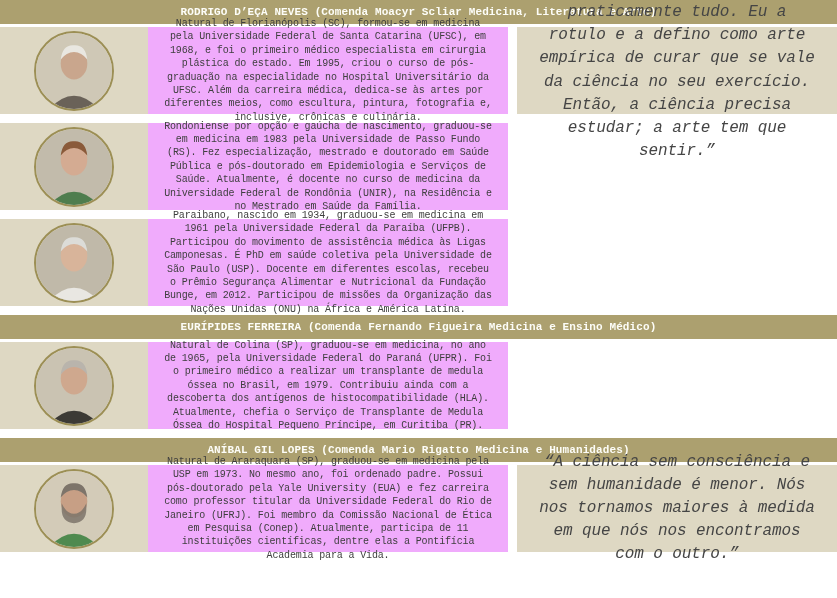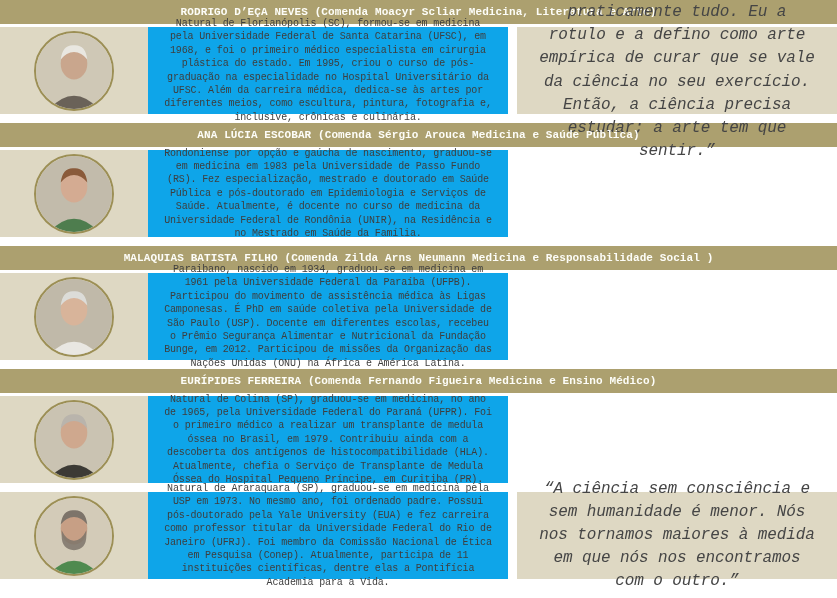--- a/index.html
+++ b/index.html
@@ -41,21 +41,21 @@
     width:80px; height:80px;
     border-radius:50%;
     border:2px solid #9c8f55;
     overflow:hidden;
     flex:0 0 auto;
   }
   .portrait svg { display:block; width:100%; height:100%; }
   .bio-panel {
     width:360px;
     flex:0 0 auto;
-    background:#0ea5e9;
+    background:#f0abfc;
     display:flex;
     align-items:center;
     justify-content:center;
     padding:5px 16px;
   }
   .bio-text {
     font-size:10px;
     line-height:1.34;
     letter-spacing:-0.15px;
     text-align:center;
@@ -111,41 +111,39 @@
         <p class="bio-text">Natural de Florianópolis (SC), formou-se em medicina pela Universidade Federal de Santa Catarina (UFSC), em 1968, e foi o primeiro médico especialista em cirurgia plástica do estado. Em 1995, criou o curso de pós-graduação na especialidade no Hospital Universitário da UFSC. Além da carreira médica, dedica-se às artes por diferentes meios, como escultura, pintura, fotografia e, inclusive, crônicas e culinária.</p>
       </div>
       <div class="panel-gap"></div>
       <div class="quote-zone">
         <p class="quote-text">“A medicina na minha vida é praticamente tudo. Eu a rotulo e a defino como arte empírica de curar que se vale da ciência no seu exercício. Então, a ciência precisa estudar; a arte tem que sentir.”</p>
       </div>
     </div>
   </section>
 
   <section class="row">
-    <header class="row-header"><span>ANA LÚCIA ESCOBAR</span> <span>(Comenda Sérgio Arouca Medicina e Saúde Pública)</span></header>
     <div class="row-body">
       <div class="photo-zone">
         <div class="portrait p2">
           <svg viewBox="0 0 80 80">
             <rect width="80" height="80" fill="var(--bg)"></rect>
             <path d="M12 82 Q40 50 68 82 Z" fill="var(--shirt)"></path>
             <ellipse cx="40" cy="32" rx="14" ry="17" fill="var(--skin)"></ellipse>
             <path d="M26 28 Q28 12 40 13 Q52 12 54 28 Q48 20 40 20 Q32 20 26 28 Z" fill="var(--hair)"></path>
           </svg>
         </div>
       </div>
       <div class="bio-panel">
         <p class="bio-text">Rondoniense por opção e gaúcha de nascimento, graduou-se em medicina em 1983 pela Universidade de Passo Fundo (RS). Fez especialização, mestrado e doutorado em Saúde Pública e pós-doutorado em Epidemiologia e Serviços de Saúde. Atualmente, é docente no curso de medicina da Universidade Federal de Rondônia (UNIR), na Residência e no Mestrado em Saúde da Família.</p>
       </div>
       <div class="panel-gap"></div>
     </div>
   </section>
 
   <section class="row">
-    <header class="row-header"><span>MALAQUIAS BATISTA FILHO</span> <span>(Comenda Zilda Arns Neumann Medicina e Responsabilidade Social )</span></header>
     <div class="row-body">
       <div class="photo-zone">
         <div class="portrait p3">
           <svg viewBox="0 0 80 80">
             <rect width="80" height="80" fill="var(--bg)"></rect>
             <path d="M12 82 Q40 50 68 82 Z" fill="var(--shirt)"></path>
             <ellipse cx="40" cy="32" rx="14" ry="17" fill="var(--skin)"></ellipse>
             <path d="M26 28 Q28 12 40 13 Q52 12 54 28 Q48 20 40 20 Q32 20 26 28 Z" fill="var(--hair)"></path>
           </svg>
         </div>
@@ -171,20 +169,21 @@
         </div>
       </div>
       <div class="bio-panel">
         <p class="bio-text">Natural de Colina (SP), graduou-se em medicina, no ano de 1965, pela Universidade Federal do Paraná (UFPR). Foi o primeiro médico a realizar um transplante de medula óssea no Brasil, em 1979. Contribuiu ainda com a descoberta dos antígenos de histocompatibilidade (HLA). Atualmente, chefia o Serviço de Transplante de Medula Óssea do Hospital Pequeno Príncipe, em Curitiba (PR).</p>
       </div>
       <div class="panel-gap"></div>
     </div>
   </section>
 
   <section class="row">
+    <header class="row-header"><span>ANÍBAL GIL LOPES</span> <span>(Comenda Mario Rigatto Medicina e Humanidades)</span></header>
     <div class="row-body">
       <div class="photo-zone">
         <div class="portrait p5">
           <svg viewBox="0 0 80 80">
             <rect width="80" height="80" fill="var(--bg)"></rect>
             <path d="M12 82 Q40 50 68 82 Z" fill="var(--shirt)"></path>
             <ellipse cx="40" cy="32" rx="14" ry="17" fill="var(--skin)"></ellipse>
             <path d="M27 40 Q27 54 40 55 Q53 54 53 40 L53 34 Q48 45 40 45 Q32 45 27 34 Z" fill="var(--hair)" opacity="0.85"></path>
             <path d="M26 28 Q28 12 40 13 Q52 12 54 28 Q48 20 40 20 Q32 20 26 28 Z" fill="var(--hair)"></path>
           </svg>

